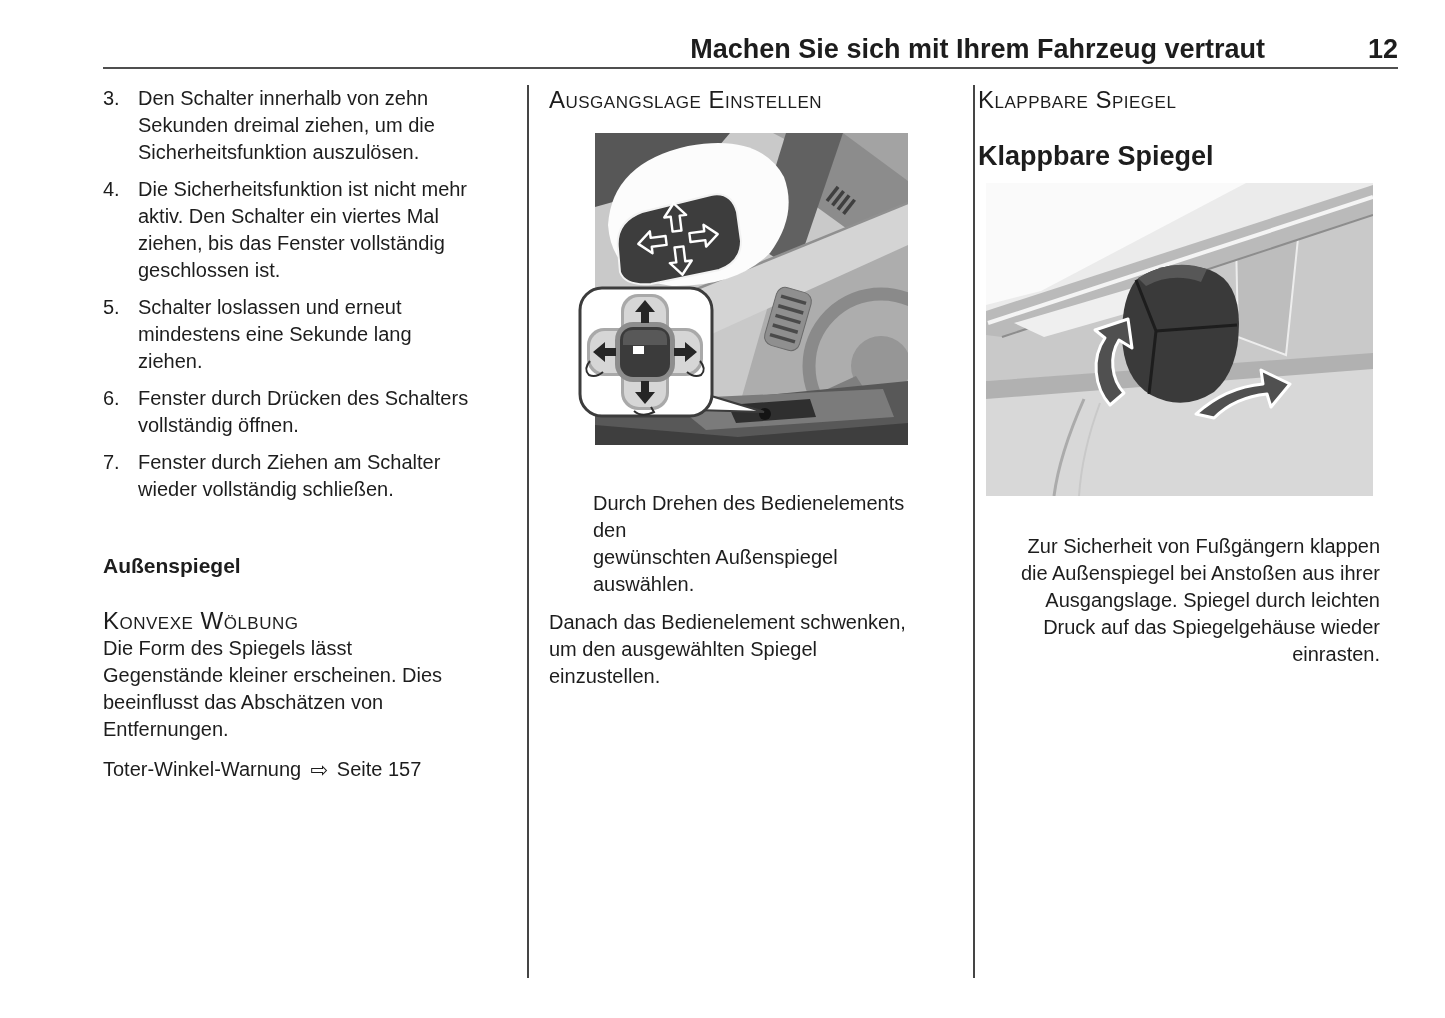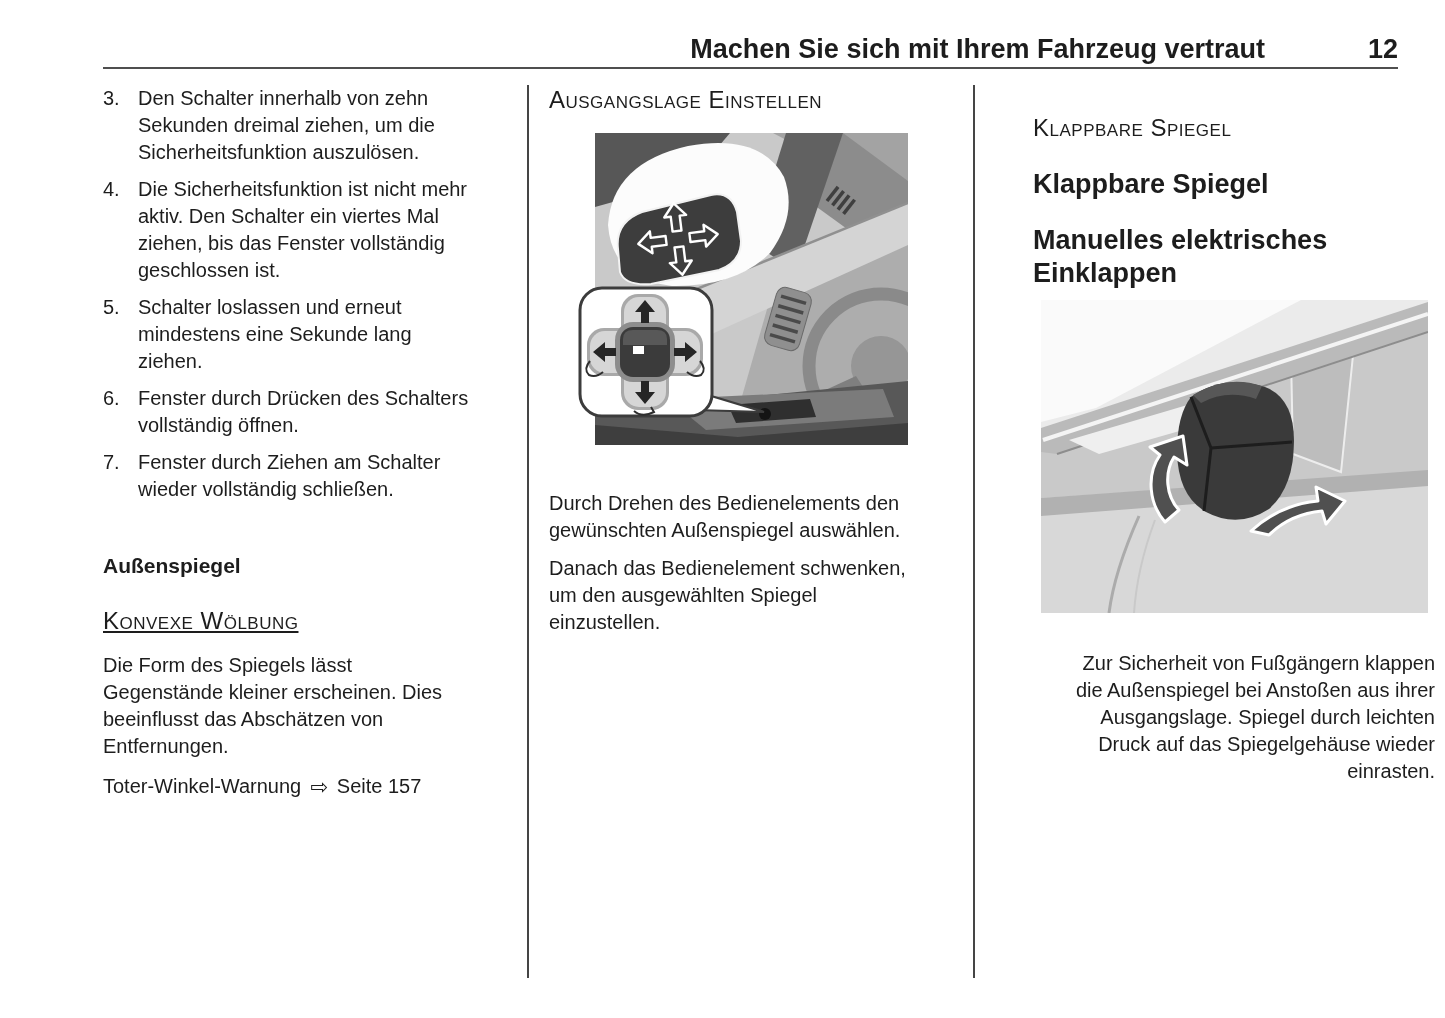--- a/index.html
+++ b/index.html
@@ -16,38 +16,38 @@
     display:flex; justify-content:flex-end; align-items:flex-end;
     font-weight:bold; font-size:27px; line-height:32px;
   }
   .hdr .pgnum { width:133px; text-align:right; }
   .hdr-rule { position:absolute; left:103px; top:67px; width:1295px; height:2px; background:#4f4f4f; }
   .vdiv { position:absolute; top:85px; height:893px; width:2px; background:#454545; }
   #vdiv1 { left:527px; } #vdiv2 { left:973px; }
   .col { position:absolute; top:85px; }
   #col-left { left:103px; width:402px; }
   #col-mid  { left:549px; width:392px; }
-  #col-right{ left:1033px; width:402px;margin-top:28px; }
+  #col-right{ left:978px; width:402px; }
   .oitem { display:flex; margin-bottom:10px; }
   .onum  { width:35px; flex:none; }
   .otext { flex:1; white-space:pre-line; }
   h1.big { font-size:21px; line-height:36px; font-weight:bold; margin-top:45px; }
   .sc {
     font-variant:small-caps; font-weight:400;
     font-size:24px; line-height:30px; letter-spacing:0.5px;
   }
-  #col-left .sc { margin-top:23px; line-height:28px;text-decoration:underline; }
-  .para { margin-top:17px; white-space:pre-line; }
+  #col-left .sc { margin-top:23px; line-height:28px; }
+  .para { white-space:pre-line; }
   .xref { margin-top:13px; display:flex; align-items:flex-start; gap:9px; }
   .xref .arrow { font-size:21px; }
   h3.sub { font-size:27px; line-height:33px; font-weight:bold; margin-top:25px; }
   h4.sub2 { font-size:27px; line-height:33px; font-weight:bold; margin-top:23px; white-space:pre-line; }
   figure { display:block; }
   #fig-mid { margin:18px 0 0 29px; width:330px; height:312px; }
-  #fig-mid + .para { margin-top:45px; }
+  #fig-mid + .para { margin-top:45px;margin-left:44px; }
   .para + .para-tight { margin-top:11px; white-space:pre-line; }
   #fig-right { margin:10px 0 0 8px; width:387px; height:313px; }
   #col-right .para-after-fig { margin-top:37px; white-space:pre-line;text-align:right; }
   svg { display:block; }
 </style>
 </head>
 <body>
 
 <div class="hdr">
   <span>Machen Sie sich mit Ihrem Fahrzeug vertraut</span>
@@ -178,22 +178,20 @@
   <p class="para">Durch Drehen des Bedienelements den
 gewünschten Außenspiegel auswählen.</p>
   <p class="para-tight">Danach das Bedienelement schwenken,
 um den ausgewählten Spiegel
 einzustellen.</p>
 </div>
 
 <div class="col" id="col-right">
   <h2 class="sc">Klappbare Spiegel</h2>
   <h3 class="sub">Klappbare Spiegel</h3>
-  <h4 class="sub2">Manuelles elektrisches
-Einklappen</h4>
   <figure id="fig-right">
     <svg viewBox="0 0 387 313" width="387" height="313">
       <rect x="0" y="0" width="387" height="150" fill="#ebebeb"></rect>
       <path d="M0,0 L260,0 L55,108 L0,122 Z" fill="#fafafa"></path>
       <rect x="0" y="140" width="387" height="173" fill="#d8d8d8"></rect>
       <path d="M0,150 L387,28 L387,172 L0,198 Z" fill="#c9c9c9"></path>
       <path d="M250,56 L314,36 L300,172 L252,154 Z" fill="#bdbdbd" stroke="#ededed" stroke-width="2"></path>
       <path d="M0,128 L387,2 L387,32 L16,154 L0,152 Z" fill="#bababa"></path>
       <path d="M2,140 L387,14" stroke="#f4f4f4" stroke-width="4" fill="none"></path>
       <path d="M16,154 L387,32" stroke="#8d8d8d" stroke-width="2" fill="none"></path>

